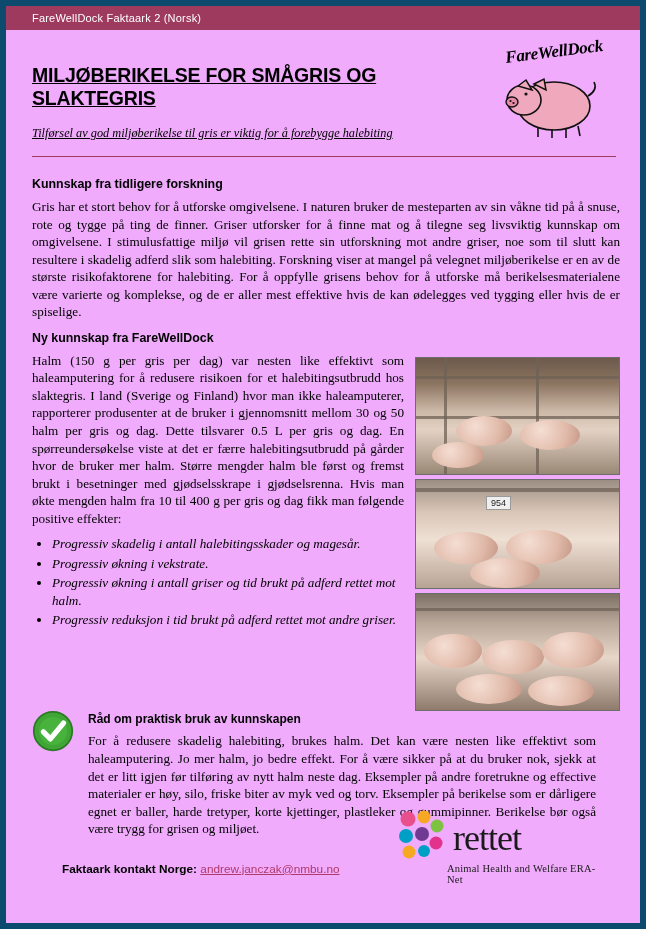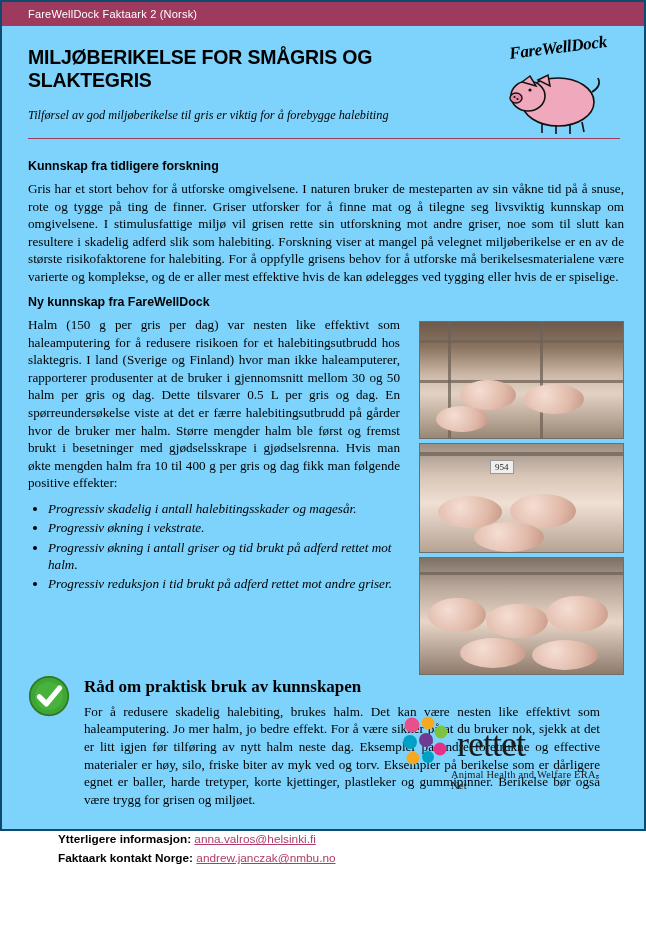--- a/index.html
+++ b/index.html
@@ -11,42 +11,43 @@
     height: 929px;
     background: #ffffff;
     font-family: "Liberation Serif", serif;
     color: #000000;
     position: relative;
     overflow: hidden;
   }
   .page {
     position: relative;
     width: 646px;
-    height: 831px;
+    height: 929px;
     box-sizing: border-box;
-    border: 2px solid #0c4a6e;
-    background: #7dd3fc;
+    border: 6px solid #0c4a6e;
+    background: #f0abfc;
   }
   
   .topbar {
     height: 24px;
     background: #9e3a5d;
     color: #ffffff;
     font-family: "Liberation Sans", sans-serif;
     font-size: 11px;
     display: flex;
     align-items: center;
     padding-left: 26px;
     letter-spacing: 0.2px;
   }
   
   .header {
     position: relative;
-    padding: 14px 24px 6px 26px;
+    padding: 28px 24px 6px 26px;
     min-height: 92px;
+    text-decoration: underline;
   }
   .doc-title {
     font-family: "Liberation Sans", sans-serif;
     font-weight: bold;
     font-size: 19.5px;
     letter-spacing: -0.2px;
     color: #000;
     margin: 6px 0 0 0;
     width: 430px;
   }
@@ -134,22 +135,22 @@
     margin-bottom: 2px;
   }
   
   .advice {
     position: relative;
     margin-top: 22px;
     padding-left: 56px;
     padding-right: 24px;
   }
   .advice h3 {
-    font-family: Liberation Serif, serif;
-    font-size: 17px;
+    font-family: Liberation Sans, sans-serif;
+    font-size: 12px;
     font-weight: bold;
     margin: 0 0 6px 0;
   }
   .advice p {
     font-size: 13.2px;
     line-height: 1.33;
     margin: 0;
     text-align: justify;
   }
   .check-icon {
@@ -217,21 +218,21 @@
   .photo-inner { width:100%; height:100%; position:relative; }
   .pig-blob {
     position:absolute; border-radius:50%;
     background: radial-gradient(circle at 35% 35%, #f5ded3, #e0b9a8 60%, #c39484 100%);
   }
   .rail {
     position:absolute; background:#6f6256; opacity:.75;
   }
   .tag {
     position:absolute; background:#efefef; color:#222;
-    font-family:Liberation Serif, serif; font-size:9px;
+    font-family:Liberation Sans, sans-serif; font-size:9px;
     padding:1px 4px; border:1px solid #999;
   }
 </style>
 </head>
 <body>
 
 <div class="page">
 
   <div class="topbar">
     <span>FareWellDock Faktaark 2 (Norsk)</span>
@@ -318,24 +319,20 @@
         <circle cx="24" cy="24" r="22" fill="#3fa535" stroke="#2c7a26" stroke-width="2"></circle>
         <circle cx="24" cy="24" r="16" fill="#4fc044" opacity="0.55"></circle>
         <path d="M13 25 L21 33 L36 15" stroke="#ffffff" stroke-width="6" fill="none" stroke-linecap="round" stroke-linejoin="round"></path>
       </svg>
       <h3>Råd om praktisk bruk av kunnskapen</h3>
       <p>For å redusere skadelig halebiting, brukes halm. Det kan være nesten like effektivt som haleamputering. Jo mer halm, jo bedre effekt. For å være sikker på at du bruker nok, sjekk at det er litt igjen før tilføring av nytt halm neste dag. Eksempler på andre foretrukne og effective materialer er høy, silo, friske biter av myk ved og torv. Eksempler på berikelse som er dårligere egnet er baller, harde tretyper, korte kjettinger, plastleker og gummipinner. Berikelse bør også være trygg for grisen og miljøet.</p>
     </div>
 
     <div class="contacts">
       <div>
-        <span class="lbl">Ytterligere informasjon:</span>
-        <span class="link">anna.valros@helsinki.fi</span>
-      </div>
-      <div>
         <span class="lbl">Faktaark kontakt Norge:</span>
         <span class="link">andrew.janczak@nmbu.no</span>
       </div>
     </div>
   </div>
 
   <div class="anihwa">
     <svg class="dotgrid" viewBox="0 0 54 54">
       <circle cx="13" cy="10" r="7.5" fill="#e94f8a"></circle>
       <circle cx="29" cy="8" r="6.5" fill="#f7a823"></circle>

